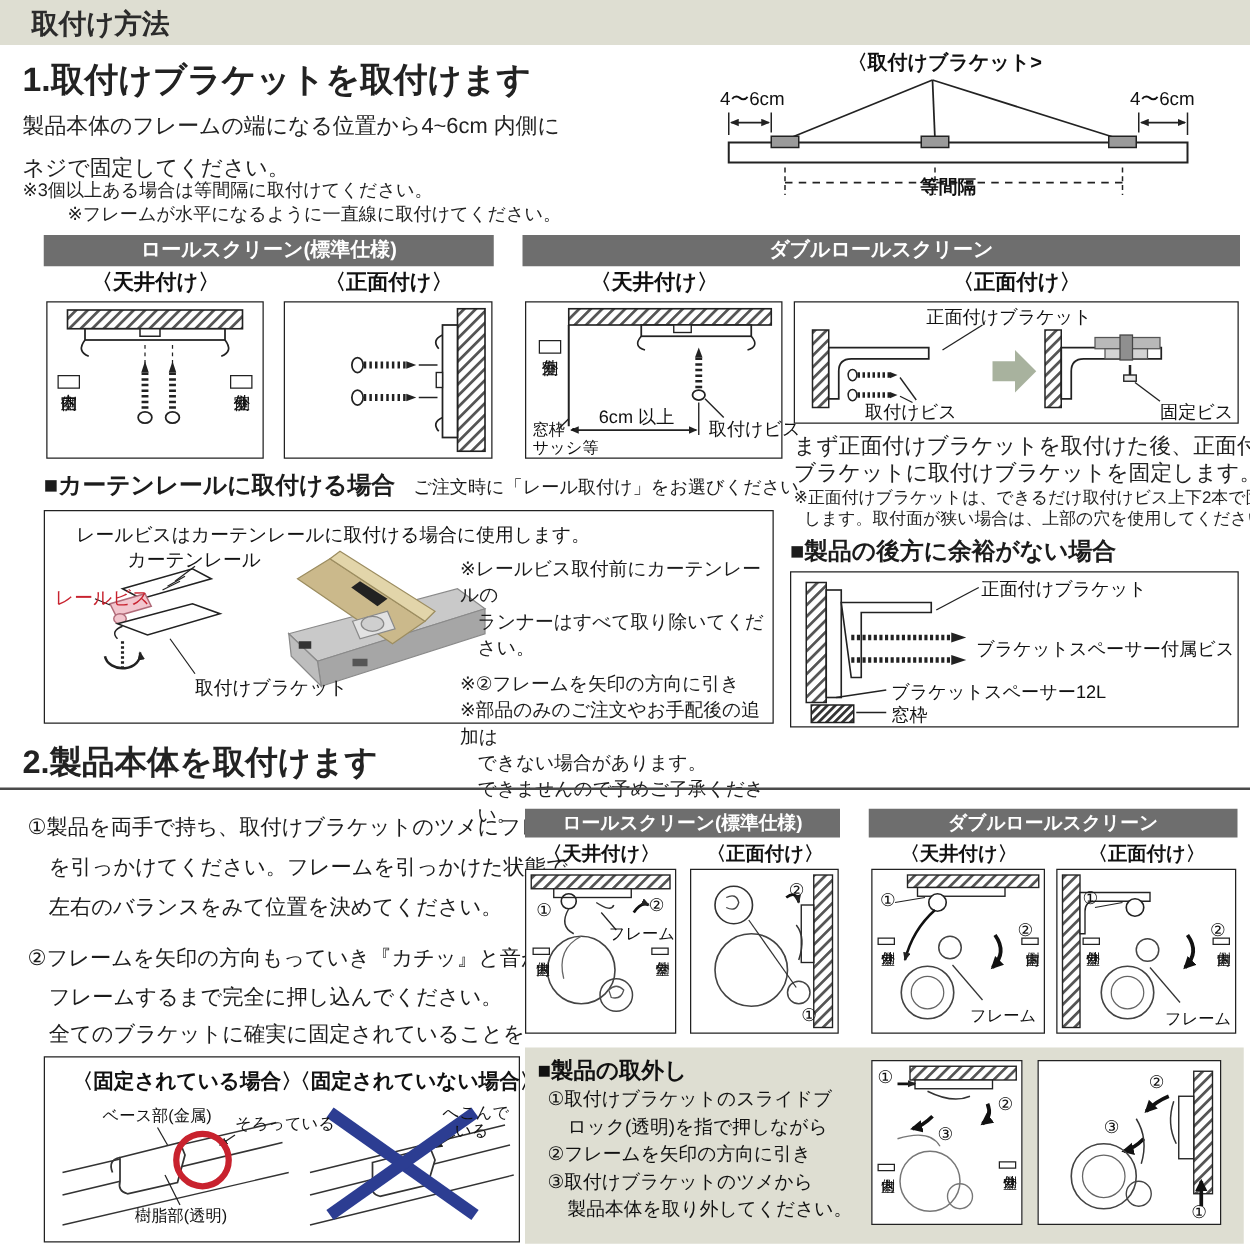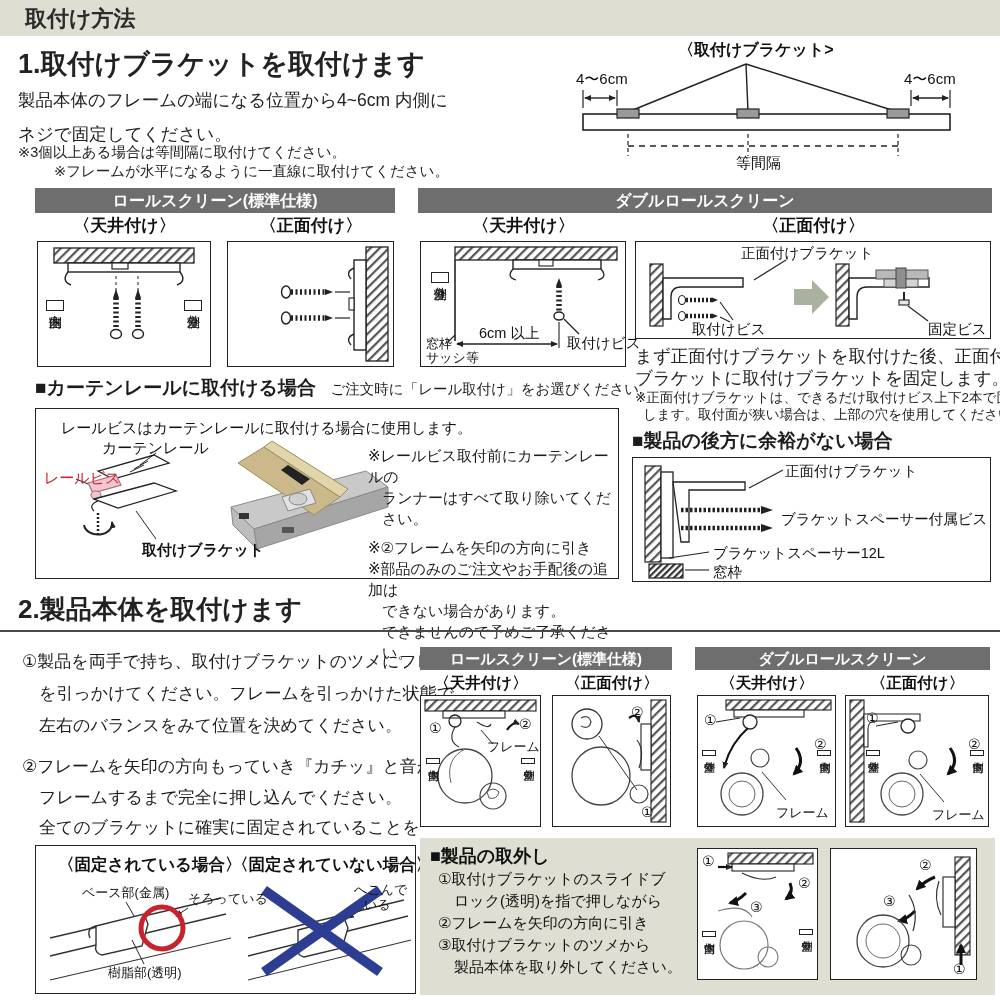--- a/index.html
+++ b/index.html
@@ -85,21 +85,21 @@
       <line x1="382" y1="52" x2="382" y2="70" stroke="#222" stroke-width="1.2"></line>
       <line x1="345" y1="60" x2="380" y2="60" stroke="#222" stroke-width="1.4" marker-start="url(#ahr)" marker-end="url(#ah)"></line>
       <line x1="60" y1="96" x2="60" y2="118" stroke="#222" stroke-width="1.2" stroke-dasharray="4 3"></line>
       <line x1="180" y1="96" x2="180" y2="118" stroke="#222" stroke-width="1.2" stroke-dasharray="4 3"></line>
       <line x1="330" y1="96" x2="330" y2="118" stroke="#222" stroke-width="1.2" stroke-dasharray="4 3"></line>
       <line x1="60" y1="108" x2="330" y2="108" stroke="#222" stroke-width="1.4" stroke-dasharray="6 5"></line>
     </svg>
     <span class="lab s15" style="left:110px;top:2px;font-weight:bold;font-size:16px;">〈取付けブラケット&gt;</span>
     <span class="lab s15" style="left:8px;top:32px;">4〜6cm</span>
     <span class="lab s15" style="left:336px;top:32px;">4〜6cm</span>
-    <span class="lab s15" style="left:168px;top:116px;">等間隔</span>
+    <span class="lab s15" style="left:168px;top:102px;font-weight:bold;">等間隔</span>
   </div>
 
   <div class="bar b1" style="left:35px;top:188px;width:360px;">ロールスクリーン(標準仕様)</div>
   <div class="bar b1" style="left:418px;top:188px;width:574px;">ダブルロールスクリーン</div>
 
   <div class="mlabel" style="left:37px;top:214px;width:175px;">〈天井付け〉</div>
   <div class="mlabel" style="left:227px;top:214px;width:168px;">〈正面付け〉</div>
   <div class="mlabel" style="left:420px;top:214px;width:207px;">〈天井付け〉</div>
   <div class="mlabel" style="left:635px;top:214px;width:357px;">〈正面付け〉</div>
 
@@ -227,21 +227,21 @@
       <polygon points="228,38 304,88 312,80 236,32" fill="#e2d5aa" stroke="#9c8d60" stroke-width="1"></polygon>
       <polygon points="252,56 274,70 266,76 245,61" fill="#222"></polygon>
       <polygon points="246,88 274,80 280,94 252,102" fill="#e2e2e2" stroke="#8a8a8a" stroke-width="1"></polygon>
       <ellipse cx="262" cy="90" rx="9" ry="6" fill="#cfcfcf" stroke="#888" stroke-width="1"></ellipse>
       <rect x="203" y="104" width="10" height="6" fill="#333"></rect>
       <rect x="246" y="118" width="12" height="6" fill="#555"></rect>
     </svg>
     <span class="lab s15" style="left:25px;top:10px;">レールビスはカーテンレールに取付ける場合に使用します。</span>
     <span class="lab s15" style="left:66px;top:30px;">カーテンレール</span>
     <span class="lab s15 red" style="left:8px;top:60px;">レールビス</span>
-    <span class="lab s15" style="left:106px;top:132px;font-weight:bold;">取付けブラケット</span>
+    <span class="lab s15" style="left:120px;top:132px;">取付けブラケット</span>
     <div class="abs railnotes" style="left:332px;top:36px;">
       <div>※レールビス取付前にカーテンレールの</div>
       <div style="margin-left:14px;">ランナーはすべて取り除いてください。</div>
       <div style="margin-top:8px;">※②フレームを矢印の方向に引き</div>
       <div>※部品のみのご注文やお手配後の追加は</div>
       <div style="margin-left:14px;">できない場合があります。</div>
       <div style="margin-left:14px;">できませんので予めご了承ください。</div>
     </div>
   </div>
 

